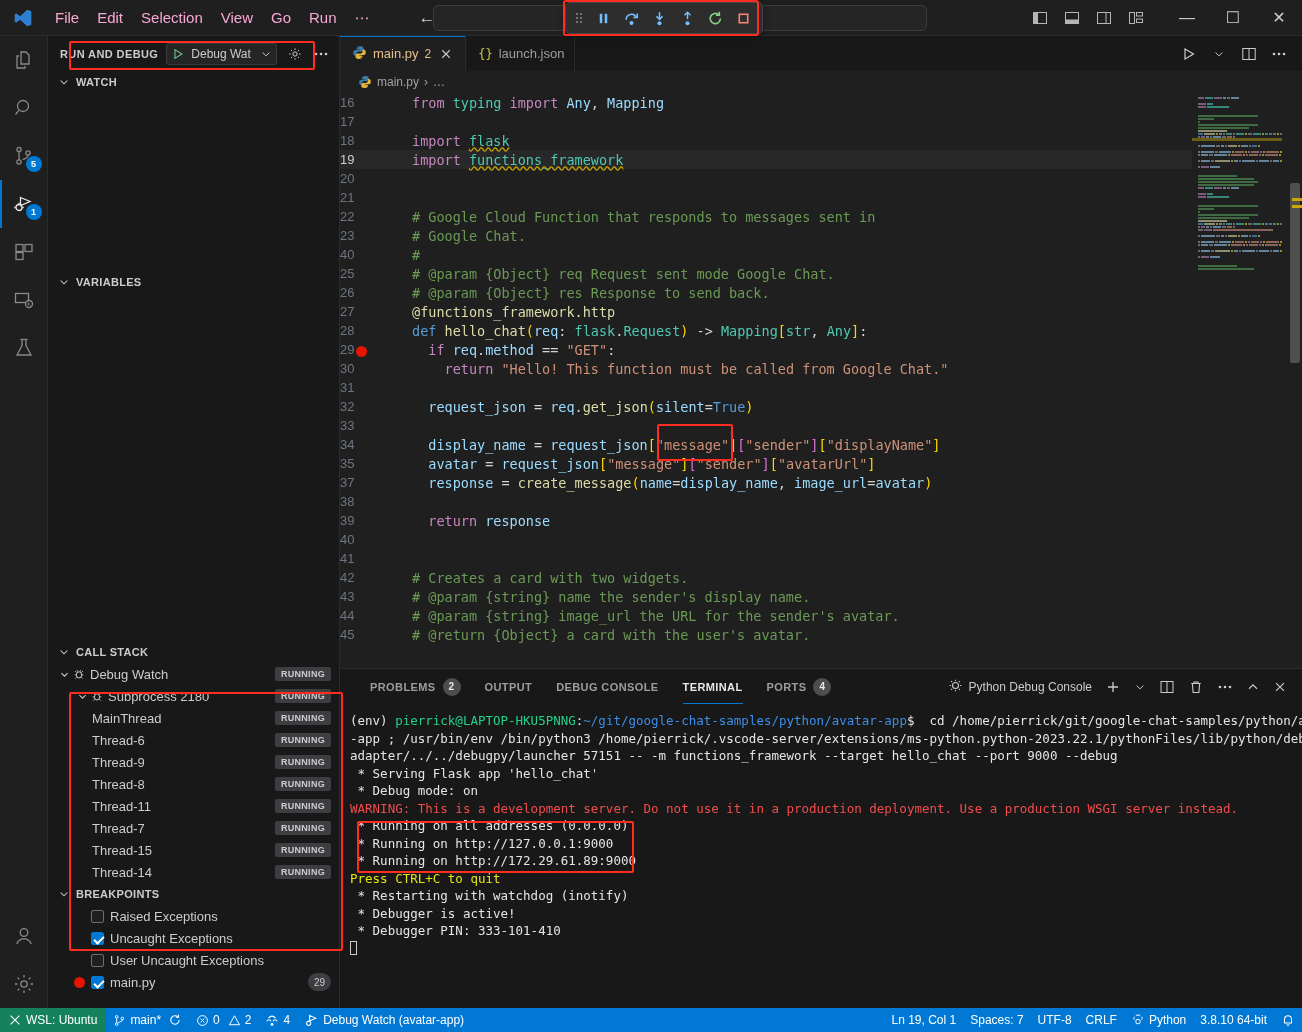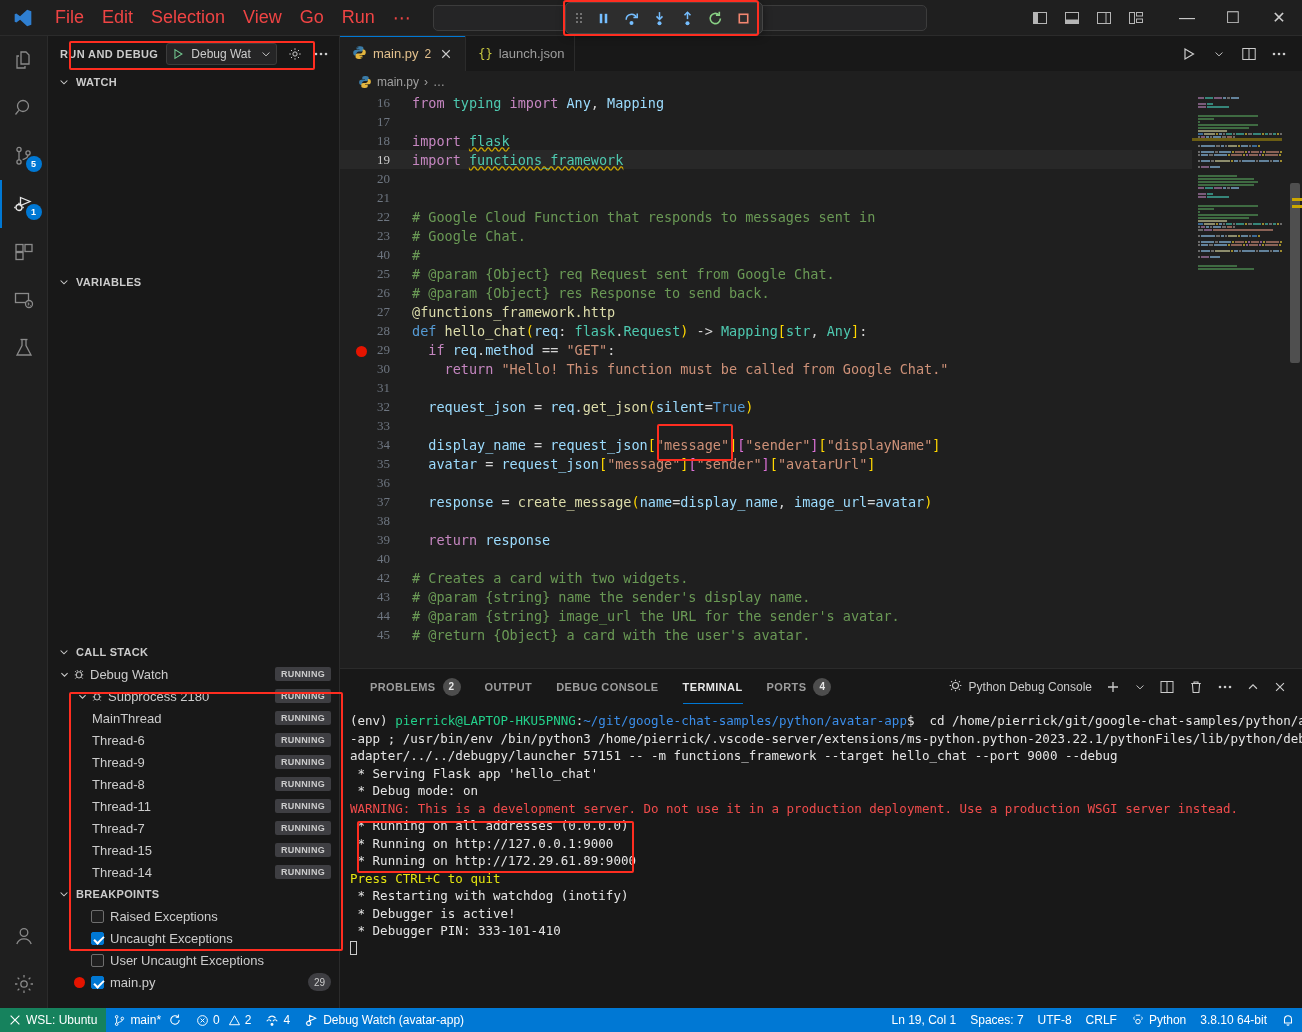--- a/index.html
+++ b/index.html
@@ -16,21 +16,21 @@
   .titlebar {
     height: 36px; flex: 0 0 36px;
     background: #1f1f1f;
     display: flex; align-items: center;
     border-bottom: 1px solid #2b2b2b;
     position: relative;
   }
   .vscode-logo { width: 46px; display:flex; align-items:center; justify-content:center; }
   .menu { display: flex; align-items: center; gap: 0px; }
   .menu-item {
-    font-size: 18px; color: #ef4444; padding: 4px 9px; border-radius: 3px;
+    font-size: 15px; color: #f9a8d4; padding: 4px 9px; border-radius: 3px;
     cursor: default; white-space: nowrap;
   }
 
   .nav-arrows { display:flex; align-items:center; gap:14px; margin-left: 40px; }
   .nav-arrow { color: #8a8a8a; font-size: 17px; line-height: 1; }
   .nav-arrow.active { color: #cccccc; }
 
   .quickinput {
     position: absolute; left: 433px; top: 5px;
     width: 494px; height: 26px;
@@ -175,22 +175,22 @@
 
   .breadcrumbs {
     height: 22px; display:flex; align-items:center; gap:5px;
     padding-left: 18px; font-size:12px; color:#a0a0a0; background:#1f1f1f;
   }
 
   .editor-wrap { flex:1 1 auto; display:flex; min-height:0; position:relative; background:#1f1f1f; overflow:hidden;}
   .code-scroll { flex:1 1 auto; position:relative; overflow:hidden; }
   .codeline { display:flex; height:19px; align-items:center; font-family:"DejaVu Sans Mono", monospace; font-size:13.5px; white-space:pre;}
   .gutter {
-    width: 62px; flex:0 0 62px; text-align:right; padding-right:12px;
-    color:#6e7681; font-family:Liberation Serif, serif; font-size:13px;
+    width: 62px; flex:0 0 62px; text-align:left; padding-right:12px;
+    color:#6e7681; font-family:Liberation Sans, sans-serif; font-size:13px;
     position:relative;
   }
   .codeline.cur .gutter { color:#cccccc; }
   .codeline.cur { background:#282828; }
   .code-text { padding-left: 10px; }
   .bpdot-gutter { position:absolute; left:16px; top:4px; width:11px; height:11px; border-radius:50%; background:#e51400;}
   .bp-line-highlight {
     position:absolute; left:317px; top:331px; width:76px; height:37px;
     border:2px solid #ff2d20; border-radius:2px; pointer-events:none; z-index:15;
   }
@@ -680,36 +680,36 @@
       <div class="code-scroll" id="code-scroll">
           <div class="codeline"><div class="gutter">16</div><div class="code-text"><span class="kw">from </span><span class="cls">typing </span><span class="kw">import </span><span class="var">Any</span><span class="op">, </span><span class="var">Mapping</span></div></div>
           <div class="codeline"><div class="gutter">17</div><div class="code-text"></div></div>
           <div class="codeline"><div class="gutter">18</div><div class="code-text"><span class="kw">import </span><span class="cls squig">flask</span></div></div>
           <div class="codeline cur"><div class="gutter">19</div><div class="code-text"><span class="kw">import </span><span class="cls squig">functions_framework</span></div></div>
           <div class="codeline"><div class="gutter">20</div><div class="code-text"></div></div>
           <div class="codeline"><div class="gutter">21</div><div class="code-text"></div></div>
           <div class="codeline"><div class="gutter">22</div><div class="code-text"><span class="cmt"># Google Cloud Function that responds to messages sent in</span></div></div>
           <div class="codeline"><div class="gutter">23</div><div class="code-text"><span class="cmt"># Google Chat.</span></div></div>
           <div class="codeline"><div class="gutter">40</div><div class="code-text"><span class="cmt">#</span></div></div>
-          <div class="codeline"><div class="gutter">25</div><div class="code-text"><span class="cmt"># @param {Object} req Request sent from Google Chat.</span></div></div>
+          <div class="codeline"><div class="gutter">25</div><div class="code-text"><span class="cmt"># @param {Object} req Request sent mode Google Chat.</span></div></div>
           <div class="codeline"><div class="gutter">26</div><div class="code-text"><span class="cmt"># @param {Object} res Response to send back.</span></div></div>
           <div class="codeline"><div class="gutter">27</div><div class="code-text"><span class="dec">@functions_framework.http</span></div></div>
           <div class="codeline"><div class="gutter">28</div><div class="code-text"><span class="kw2">def </span><span class="fn">hello_chat</span><span class="brk1">(</span><span class="var">req</span><span class="op">: </span><span class="cls">flask</span><span class="op">.</span><span class="cls">Request</span><span class="brk1">)</span><span class="op"> -&gt; </span><span class="cls">Mapping</span><span class="brk1">[</span><span class="cls">str</span><span class="op">, </span><span class="cls">Any</span><span class="brk1">]</span><span class="op">:</span></div></div>
           <div class="codeline"><div class="gutter"><span class="bpdot-gutter"></span>29</div><div class="code-text"><span class="op">  </span><span class="kw">if </span><span class="var">req</span><span class="op">.</span><span class="var">method </span><span class="op">== </span><span class="str">"GET"</span><span class="op">:</span></div></div>
           <div class="codeline"><div class="gutter">30</div><div class="code-text"><span class="op">    </span><span class="kw">return </span><span class="str">"Hello! This function must be called from Google Chat."</span></div></div>
           <div class="codeline"><div class="gutter">31</div><div class="code-text"></div></div>
           <div class="codeline"><div class="gutter">32</div><div class="code-text"><span class="op">  </span><span class="var">request_json</span><span class="op"> = </span><span class="var">req</span><span class="op">.</span><span class="fn">get_json</span><span class="brk1">(</span><span class="var">silent</span><span class="op">=</span><span class="kw2">True</span><span class="brk1">)</span></div></div>
           <div class="codeline"><div class="gutter">33</div><div class="code-text"></div></div>
           <div class="codeline"><div class="gutter">34</div><div class="code-text"><span class="op">  </span><span class="var">display_name</span><span class="op"> = </span><span class="var">request_json</span><span class="brk1">[</span><span class="str">"message"</span><span class="brk1">]</span><span class="brk2">[</span><span class="str">"sender"</span><span class="brk2">]</span><span class="brk1">[</span><span class="str">"displayName"</span><span class="brk1">]</span></div></div>
           <div class="codeline"><div class="gutter">35</div><div class="code-text"><span class="op">  </span><span class="var">avatar</span><span class="op"> = </span><span class="var">request_json</span><span class="brk1">[</span><span class="str">"message"</span><span class="brk1">]</span><span class="brk2">[</span><span class="str">"sender"</span><span class="brk2">]</span><span class="brk1">[</span><span class="str">"avatarUrl"</span><span class="brk1">]</span></div></div>
-          <div class="codeline"><div class="gutter">36</div><div class="code-text"></div></div>
           <div class="codeline"><div class="gutter">37</div><div class="code-text"><span class="op">  </span><span class="var">response</span><span class="op"> = </span><span class="fn">create_message</span><span class="brk1">(</span><span class="var">name</span><span class="op">=</span><span class="var">display_name</span><span class="op">, </span><span class="var">image_url</span><span class="op">=</span><span class="var">avatar</span><span class="brk1">)</span></div></div>
           <div class="codeline"><div class="gutter">38</div><div class="code-text"></div></div>
           <div class="codeline"><div class="gutter">39</div><div class="code-text"><span class="op">  </span><span class="kw">return </span><span class="var">response</span></div></div>
           <div class="codeline"><div class="gutter">40</div><div class="code-text"></div></div>
+          <div class="codeline"><div class="gutter">41</div><div class="code-text"></div></div>
           <div class="codeline"><div class="gutter">42</div><div class="code-text"><span class="cmt"># Creates a card with two widgets.</span></div></div>
           <div class="codeline"><div class="gutter">43</div><div class="code-text"><span class="cmt"># @param {string} name the sender's display name.</span></div></div>
           <div class="codeline"><div class="gutter">44</div><div class="code-text"><span class="cmt"># @param {string} image_url the URL for the sender's avatar.</span></div></div>
           <div class="codeline"><div class="gutter">45</div><div class="code-text"><span class="cmt"># @return {Object} a card with the user's avatar.</span></div></div>
         </div>
       <div class="minimap" id="minimap">
           <div style="position: absolute; left: 6px; top: 4px; right: 20px;">
             <div class="mini-line" style="display: flex; gap: 1px;">
               <span style="display: inline-block; height: 2px; width: 5.75px; background: rgb(122, 90, 122);"></span>
               <span style="display: inline-block; height: 2px; width: 8.05px; background: rgb(54, 134, 122);"></span>

